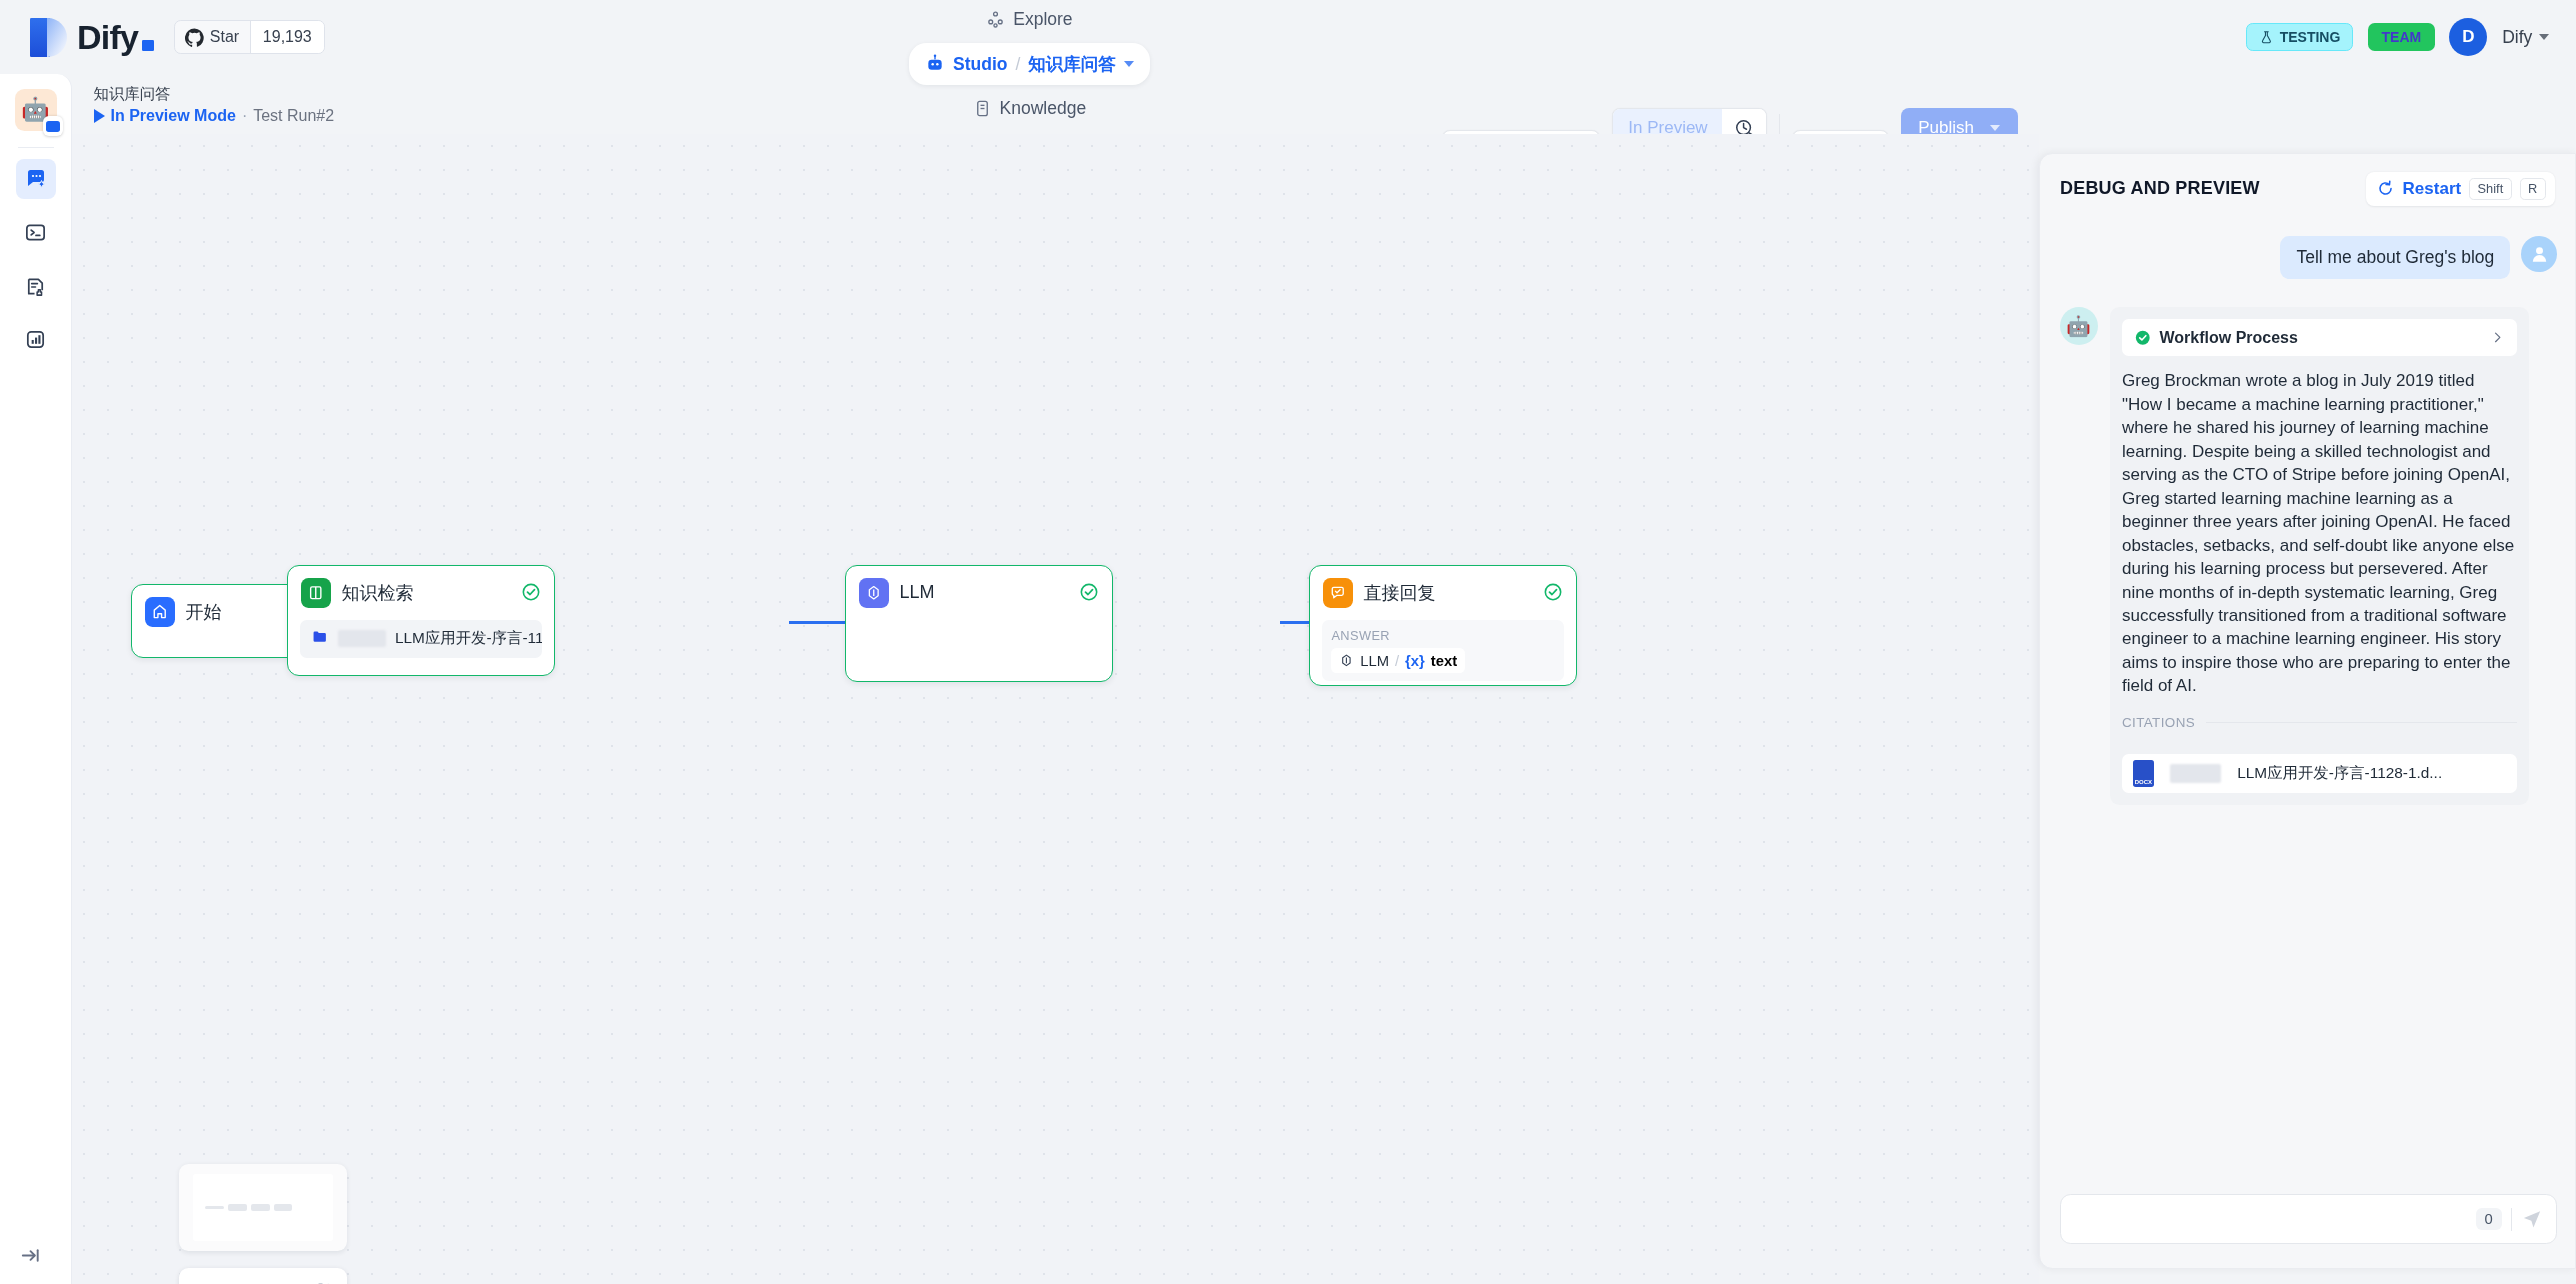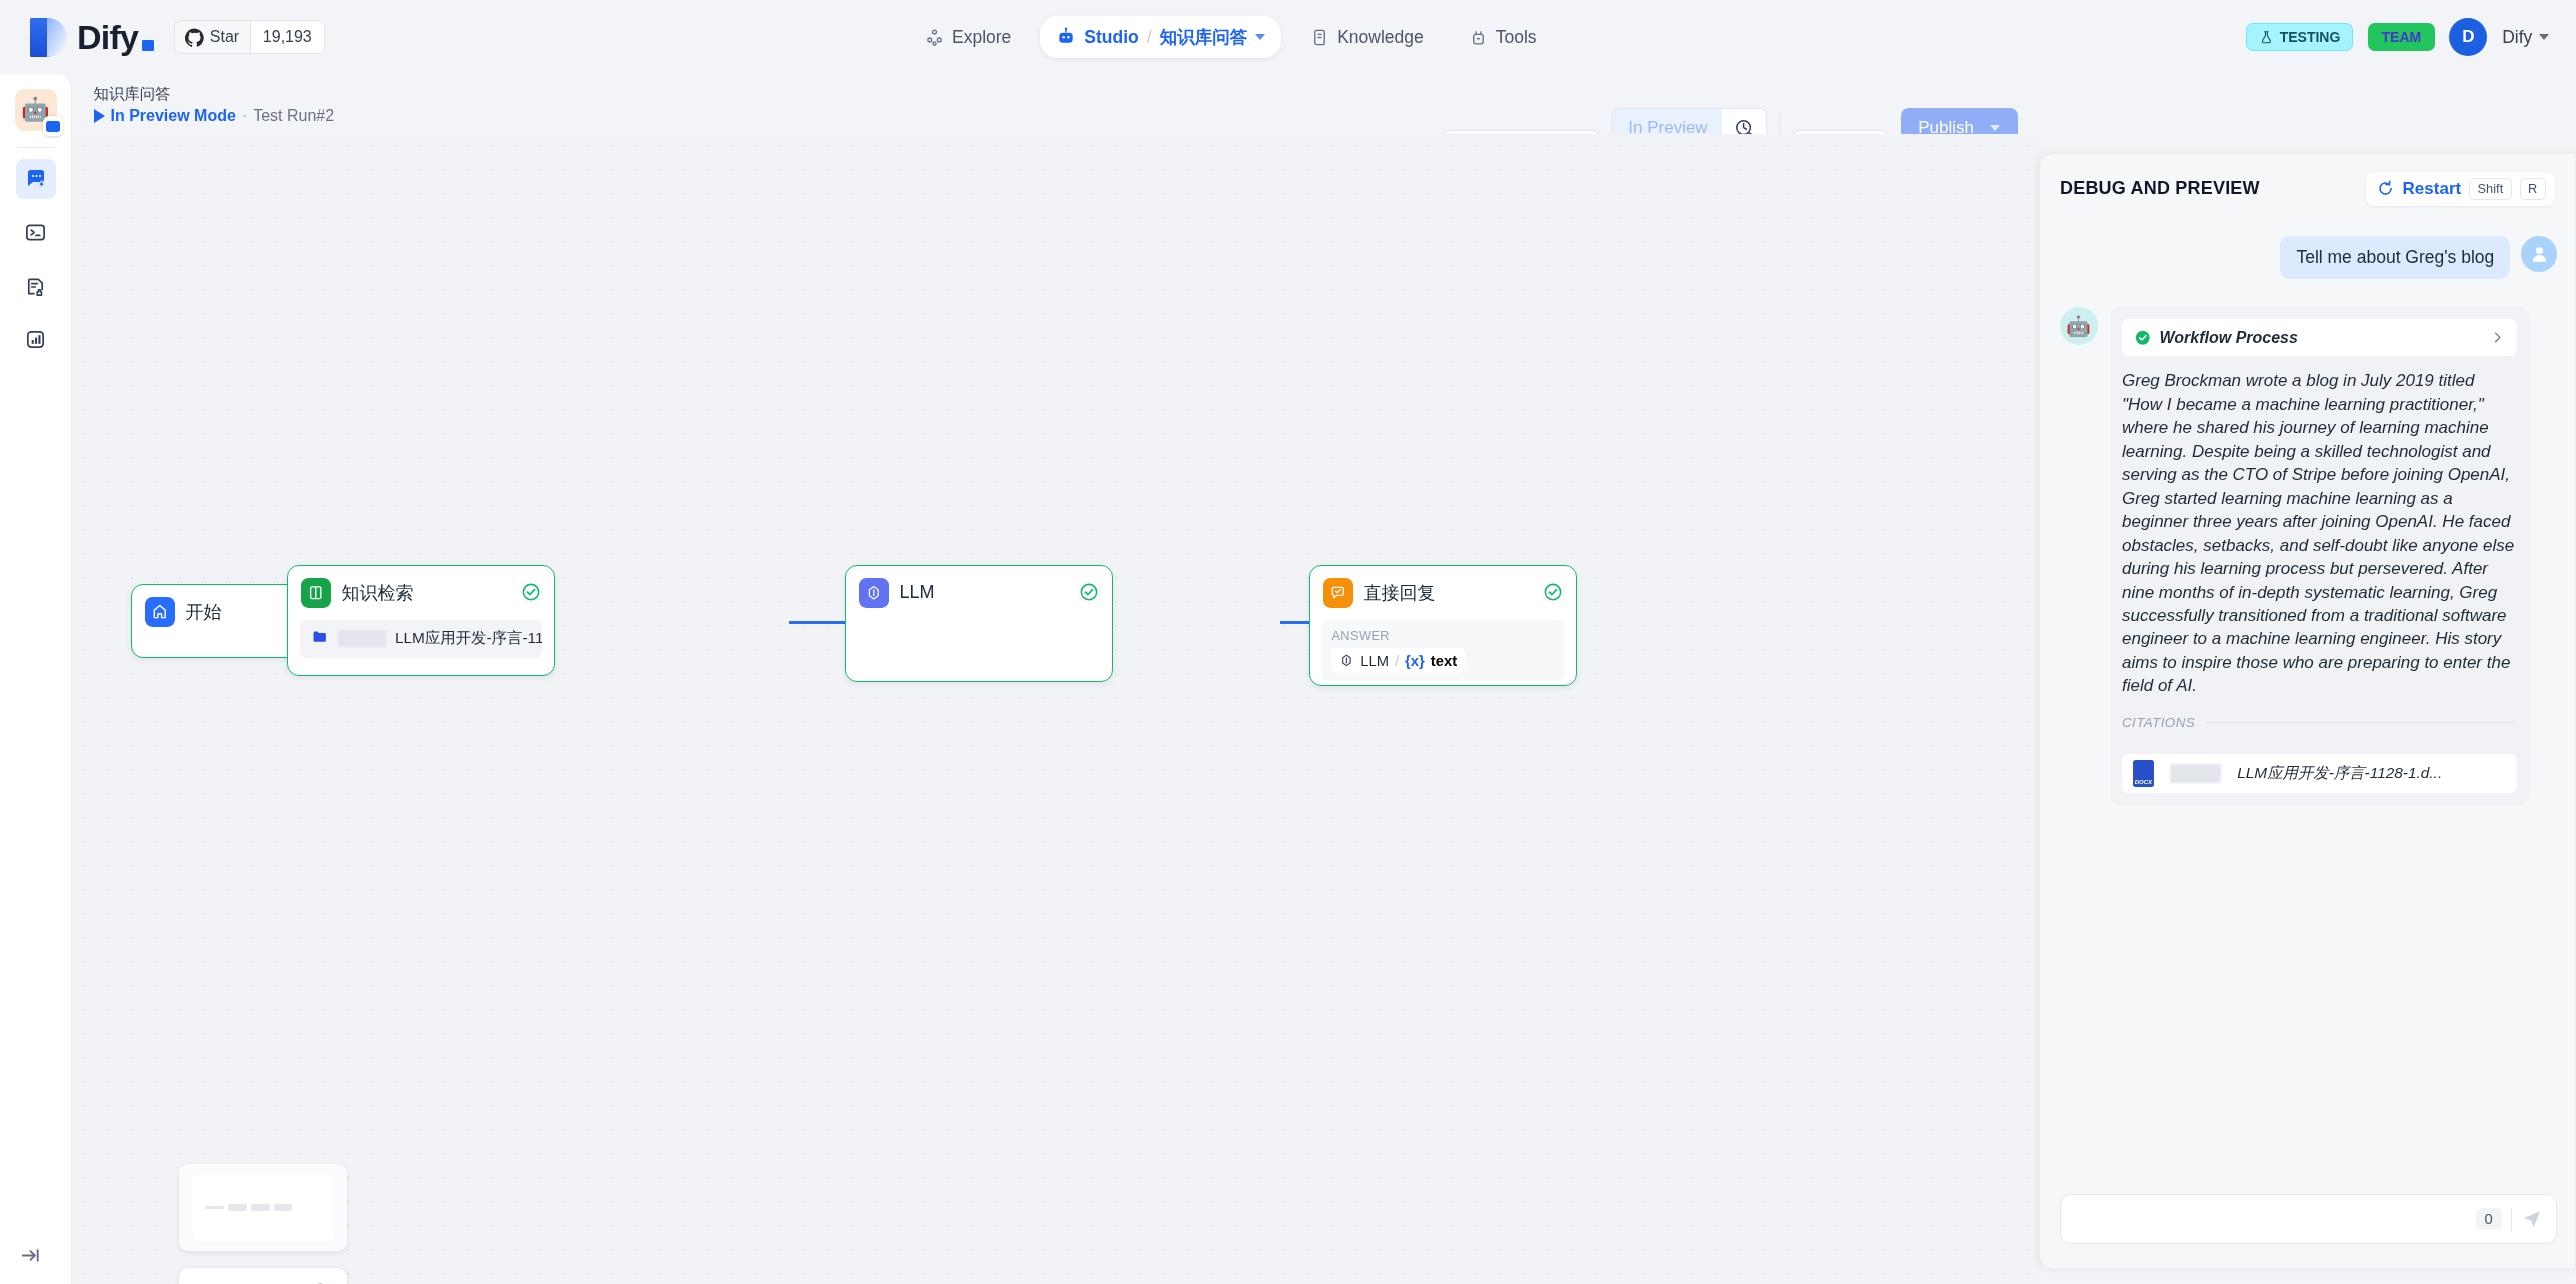--- a/index.html
+++ b/index.html
@@ -43,21 +43,21 @@
   }
   .star-left {
     display:flex; align-items:center; gap:5.4px; padding: 0 10.7px; font-size: 16px;
     color: #38414f; font-weight: 500;
   }
   .star-right {
     display:flex; align-items:center; padding: 0 12px; font-size: 16px;
     color: #38414f; background: #ffffff; border-left: 0.7px solid #dfe3eb; font-weight:500;
   }
 
-  .nav { position:absolute; left: 909px; top: 0; height:74px; display:flex; align-items:center; gap: 13px; }
+  .nav { position:absolute; left: 909px; top: 0; height:74px; display:flex; align-items:center; gap: 5px; flex-direction: column; }
   .nav-item {
     display:flex; align-items:center; gap: 8px; padding: 8.7px 16px;
     border-radius: 17.5px; font-size: 17.5px; color: #4a5568; white-space: nowrap;
   }
   .nav-item.active {
     background: #ffffff; color: #1c64f2; font-weight: 700;
     box-shadow: 0 1.3px 5.4px rgba(16,24,40,0.07);
   }
   .nav-sep { color:#c4cbd6; font-weight:400; }
   .nav-sub { color:#1c64f2; font-weight:700; }
@@ -242,21 +242,21 @@
   .user-avatar {
     width:36px;height:36px;border-radius:50%;background:#a9d3fb;flex:none;
     display:flex;align-items:center;justify-content:center;
   }
   .bot-row { display:flex; align-items:flex-start; gap:12px; margin-top:28px; }
   .bot-avatar {
     width:38px;height:38px;border-radius:50%;background:#cdeff0;flex:none;
     display:flex;align-items:center;justify-content:center;font-size:20px;
   }
   .bot-card {
-    background:#f0f2f5; border-radius:9.4px; padding:12px; width:419px;font-style:italic;
+    background:#f0f2f5; border-radius:9.4px; padding:12px; width:419px;
   }
   .wf-row {
     background:#fff;border-radius:6.7px;display:flex;align-items:center;
     padding:9.4px 12px; justify-content:space-between;
   }
   .wf-left { display:flex;align-items:center;gap:8px; font-size:16px; color:#1f2a37; font-weight:600; }
   .answer-text { font-size:17px; line-height:1.38; color:#1f2a37; margin-top:13.4px; }
   .citations-head { display:flex;align-items:center;gap:10.7px;margin-top:17.5px; }
   .cit-label { font-size:13.4px; color:#98a2b3; letter-spacing:0.4px; }
   .cit-line { flex:1; height:0.7px; background:#e4e7ec; }

